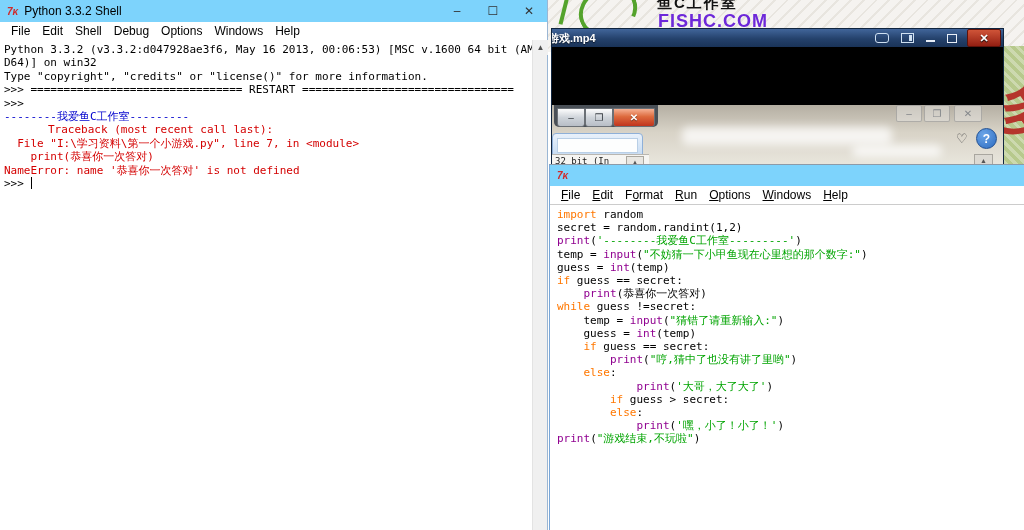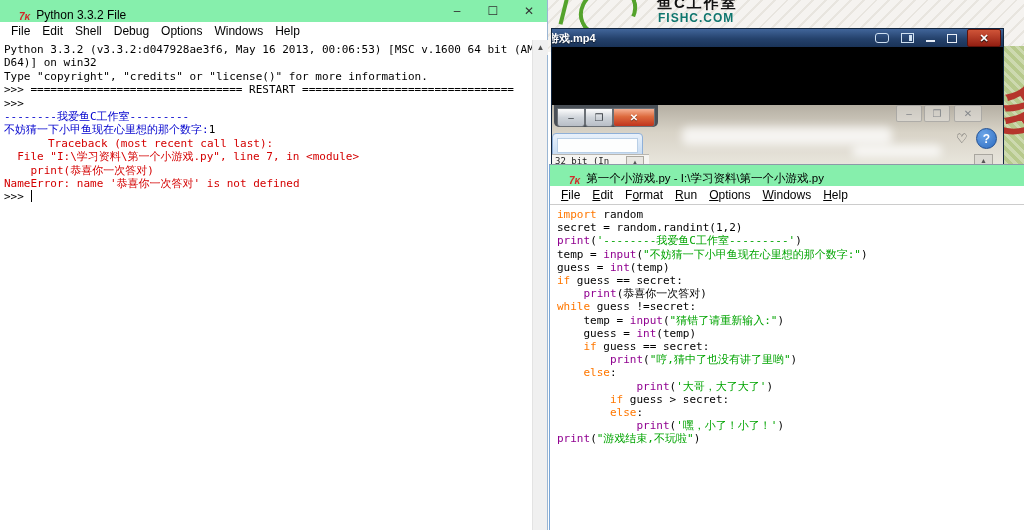--- a/index.html
+++ b/index.html
@@ -6,30 +6,30 @@
   .desktop{position:relative;width:1024px;height:530px;overflow:hidden;background:#ffffff;
     font-family:"Liberation Sans",sans-serif;}
   
   .bg-stripes{position:absolute;left:547px;top:0;width:477px;height:52px;
     background:repeating-linear-gradient(135deg,#f5f3f0 0 7px,#e8e5df 7px 9px);}
   .logo-swirl{position:absolute;left:578px;top:-14px;width:52px;height:42px;
     border:4px solid #54a32c;border-radius:50%;border-bottom-color:transparent;transform:rotate(-25deg);}
   .logo-swirl2{position:absolute;left:562px;top:-4px;width:10px;height:30px;
     border-left:4px solid #54a32c;transform:rotate(14deg);}
   .logo-cn{position:absolute;left:657px;top:-6px;font-size:15px;font-weight:bold;color:#111;letter-spacing:2px;}
-  .logo-en{position:absolute;left:658px;top:11px;font-size:12px;font-weight:bold;color:#0f766e;letter-spacing:1px;}
+  .logo-en{position:absolute;left:658px;top:11px;font-size:18px;font-weight:bold;color:#6d28d9;letter-spacing:1px;}
   .green-strip{position:absolute;left:1004px;top:46px;width:20px;height:118px;background:#b7c98c;
     overflow:hidden;}
   .green-strip:before{content:"";position:absolute;inset:0;
     background:repeating-linear-gradient(45deg,rgba(255,255,255,.3) 0 3px,transparent 3px 7px);}
   .red-callig{position:absolute;left:-4px;top:34px;font-size:58px;line-height:58px;color:#b5352c;
     font-weight:bold;transform:rotate(8deg);}
   
   .win{position:absolute;background:#fff;}
-  .titlebar{position:relative;height:22px;background:#86efac;display:flex;align-items:flex-end;padding-left:12px;}
+  .titlebar{position:relative;height:22px;background:#7dd3fc;display:flex;align-items:center;}
   .appicon{font-size:10px;font-style:italic;font-weight:bold;color:#cf2b2b;margin:0 6px 0 7px;}
   .title-text{font-size:12px;color:#000;white-space:nowrap;}
   .caption-btns{position:absolute;right:0;top:0;height:22px;display:flex;}
   .cap-btn{width:36px;height:22px;display:flex;align-items:center;justify-content:center;
     font-size:12px;color:#333;}
   .menubar{display:flex;align-items:center;height:18px;padding-left:5px;background:#fff;
     border-bottom:1px solid #cccccc;}
   .menu-item{font-size:12px;color:#000;padding:1px 6px;white-space:nowrap;}
   .menu-item u{text-decoration:underline;}
   
@@ -141,21 +141,20 @@
     </div>
   </div>
 
   <div class="green-strip">
     <span class="red-callig">多</span>
   </div>
 
   <div class="win editor-win">
     <div class="titlebar">
       <span class="appicon">7κ</span>
-      <span class="title-text" style="font-size:11.5px;">第一个小游戏.py - I:\学习资料\第一个小游戏.py</span>
     </div>
     <div class="menubar" id="editor-menu">
         <span class="menu-item"><u>F</u>ile</span>
         <span class="menu-item"><u>E</u>dit</span>
         <span class="menu-item">F<u>o</u>rmat</span>
         <span class="menu-item"><u>R</u>un</span>
         <span class="menu-item"><u>O</u>ptions</span>
         <span class="menu-item"><u>W</u>indows</span>
         <span class="menu-item"><u>H</u>elp</span>
       </div>
@@ -179,21 +178,21 @@
           <div class="cline"><span style="color: rgb(0, 0, 0);">        </span><span style="color: rgb(255, 119, 0);">else</span><span style="color: rgb(0, 0, 0);">:</span></div>
           <div class="cline"><span style="color: rgb(0, 0, 0);">            </span><span style="color: rgb(144, 0, 144);">print</span><span style="color: rgb(0, 0, 0);">(</span><span style="color: rgb(0, 164, 0);">'嘿，小了！小了！'</span><span style="color: rgb(0, 0, 0);">)</span></div>
           <div class="cline"><span style="color: rgb(144, 0, 144);">print</span><span style="color: rgb(0, 0, 0);">(</span><span style="color: rgb(0, 164, 0);">"游戏结束,不玩啦"</span><span style="color: rgb(0, 0, 0);">)</span></div>
         </div>
     </div>
   </div>
 
   <div class="win shell-win">
     <div class="titlebar">
       <span class="appicon">7κ</span>
-      <span class="title-text">Python 3.3.2 File</span>
+      <span class="title-text">Python 3.3.2 Shell</span>
       <div class="caption-btns">
         <span class="cap-btn">–</span>
         <span class="cap-btn">☐</span>
         <span class="cap-btn">✕</span>
       </div>
     </div>
     <div class="menubar" id="shell-menu">
         <span class="menu-item">File</span>
         <span class="menu-item">Edit</span>
         <span class="menu-item">Shell</span>
@@ -203,21 +202,20 @@
         <span class="menu-item">Help</span>
       </div>
     <div class="shell-body">
       <div class="shell-lines" id="shell-lines">
           <div class="sline"><span style="color: rgb(0, 0, 0);">Python 3.3.2 (v3.3.2:d047928ae3f6, May 16 2013, 00:06:53) [MSC v.1600 64 bit (AM</span></div>
           <div class="sline"><span style="color: rgb(0, 0, 0);">D64)] on win32</span></div>
           <div class="sline"><span style="color: rgb(0, 0, 0);">Type "copyright", "credits" or "license()" for more information.</span></div>
           <div class="sline"><span style="color: rgb(0, 0, 0);">&gt;&gt;&gt; ================================ RESTART ================================</span></div>
           <div class="sline"><span style="color: rgb(0, 0, 0);">&gt;&gt;&gt; </span></div>
           <div class="sline"><span style="color: rgb(0, 0, 205);">--------我爱鱼C工作室---------</span></div>
-          <div class="sline"><span style="color: rgb(0, 0, 205);">不妨猜一下小甲鱼现在心里想的那个数字:</span><span style="color: rgb(0, 0, 0);">1</span></div>
           <div class="sline"><span style="color: rgb(212, 0, 0); margin-left: 44px;">Traceback (most recent call last):</span></div>
           <div class="sline"><span style="color: rgb(212, 0, 0);">  File "I:\学习资料\第一个小游戏.py", line 7, in &lt;module&gt;</span></div>
           <div class="sline"><span style="color: rgb(212, 0, 0);">    print(恭喜你一次答对)</span></div>
           <div class="sline"><span style="color: rgb(212, 0, 0);">NameError: name '恭喜你一次答对' is not defined</span></div>
           <div class="sline"><span style="color: rgb(0, 0, 0);">&gt;&gt;&gt; </span><span class="cursor"></span></div>
         </div>
     </div>
     <div class="scrollbar">
       <div class="sb-up">▲</div>
     </div>

